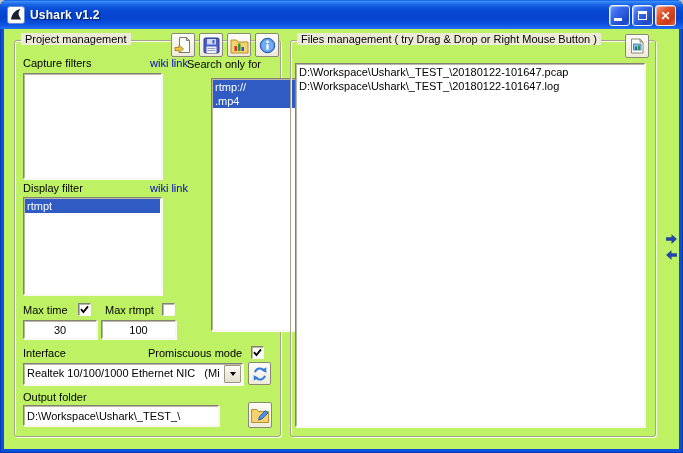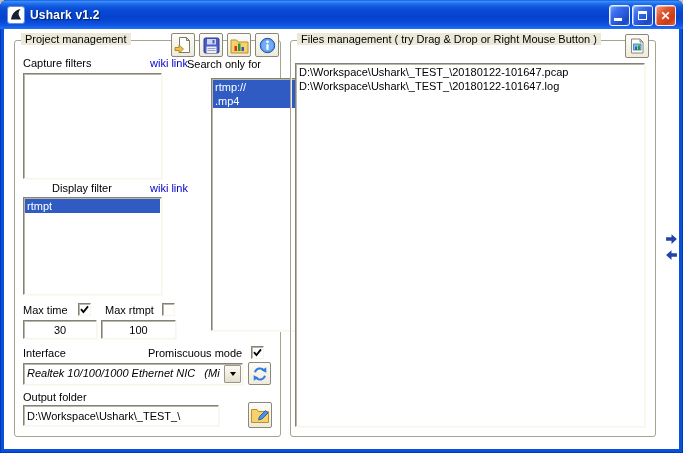--- a/index.html
+++ b/index.html
@@ -23,21 +23,21 @@
     width:21px; height:21px; border:1px solid #eaf2ff; border-radius:3px;
     background: linear-gradient(135deg,#7ba1f2 0%,#3a6ef0 30%,#1c48c8 80%,#2d5ad8 100%);
     display:flex; align-items:center; justify-content:center; position:relative;
     box-shadow: inset 1px 1px 0 rgba(255,255,255,.45);
   }
   .win-btn.close { background: linear-gradient(135deg,#f2a286 0%,#e0572f 35%,#cc3a12 75%,#e0683f 100%); }
   .glyph-min { position:absolute; left:4px; bottom:4px; width:8px; height:3px; background:#fff; }
   .glyph-max { width:9px; height:9px; border:1px solid #fff; border-top-width:3px; }
   .glyph-close { color:#fff; font-size:12px; font-weight:bold; line-height:1; }
 
-  .client { position:absolute; left:4px; top:29px; width:675px; height:420px; background:#ffffff; }
+  .client { position:absolute; left:4px; top:29px; width:675px; height:420px; background:#bef264; }
 
   .gb {
     position:absolute; border:1px solid #a6a390; border-radius:3px;
     box-shadow: inset 1px 1px 0 rgba(255,255,255,.85), 1px 1px 0 rgba(255,255,255,.85);
   }
   .gb-legend {
     position:absolute; top:-8px; left:6px; background:#ece9d8; padding:0 4px;
     white-space:nowrap; color:#000;
   }
 
@@ -72,21 +72,21 @@
   .txt {
     position:absolute; font-family:"Liberation Sans",sans-serif; font-size:11px;
     background:#fff; border:1px solid #848278;
     border-right-color:#f8f6ec; border-bottom-color:#f8f6ec;
     box-shadow: inset 1px 1px 0 #b9b6a6, 1px 1px 0 #fbfaf2;
     padding:0 3px; outline:none;
   }
   .txt.center { text-align:center; }
 
   .combo { position:absolute; display:flex; }
-  .combo-text { flex:1; white-space:pre; overflow:hidden; line-height:18px; padding-left:3px;font-style:italic; }
+  .combo-text { flex:1; white-space:pre; overflow:hidden; line-height:18px; padding-left:3px; }
   .combo-btn {
     width:17px; margin:1px; background:linear-gradient(180deg,#fdfcf8,#e4dfcc);
     border:1px solid #9a9784; border-radius:1px;
     display:flex; align-items:center; justify-content:center;
   }
   .arrow-down { width:0; height:0; border-left:3.5px solid transparent; border-right:3.5px solid transparent; border-top:4px solid #000; }
 
   .splitter-btn { position:absolute; width:13px; height:13px; cursor:pointer; }
 </style>
 </head>
@@ -155,21 +155,21 @@
       <span class="label" style="left:8px; top:16px;">Capture filters</span>
       <span class="link" style="left:102px; top:16px;">wiki link</span>
       <div class="listbox sunken" style="left:8px; top:32px; width:139px; height:106px;"></div>
 
       <span class="label" style="left:172px; top:17px;">Search only for</span>
       <div class="listbox sunken" style="left:172px; top:37px; width:88px; height:253px;margin-left:24px;">
         <div class="list-item selected">rtmp://</div>
         <div class="list-item selected">.mp4</div>
       </div>
 
-      <span class="label" style="left:8px; top:141px;margin-left:29px;">Display filter</span>
+      <span class="label" style="left:8px; top:141px;">Display filter</span>
       <span class="link" style="left:102px; top:141px;">wiki link</span>
       <div class="listbox sunken" style="left:8px; top:156px; width:139px; height:98px;">
         <div class="list-item selected">rtmpt</div>
       </div>
 
       <span class="label" style="left:8px; top:263px;">Max time</span>
       <div class="cb" style="left:63px; top:262px;">
         <svg width="9" height="9" viewBox="0 0 9 9">
             <path d="M1 4.2 L3.4 7 L8 1.4" stroke="#000" stroke-width="1.8" fill="none"></path>
           </svg>

